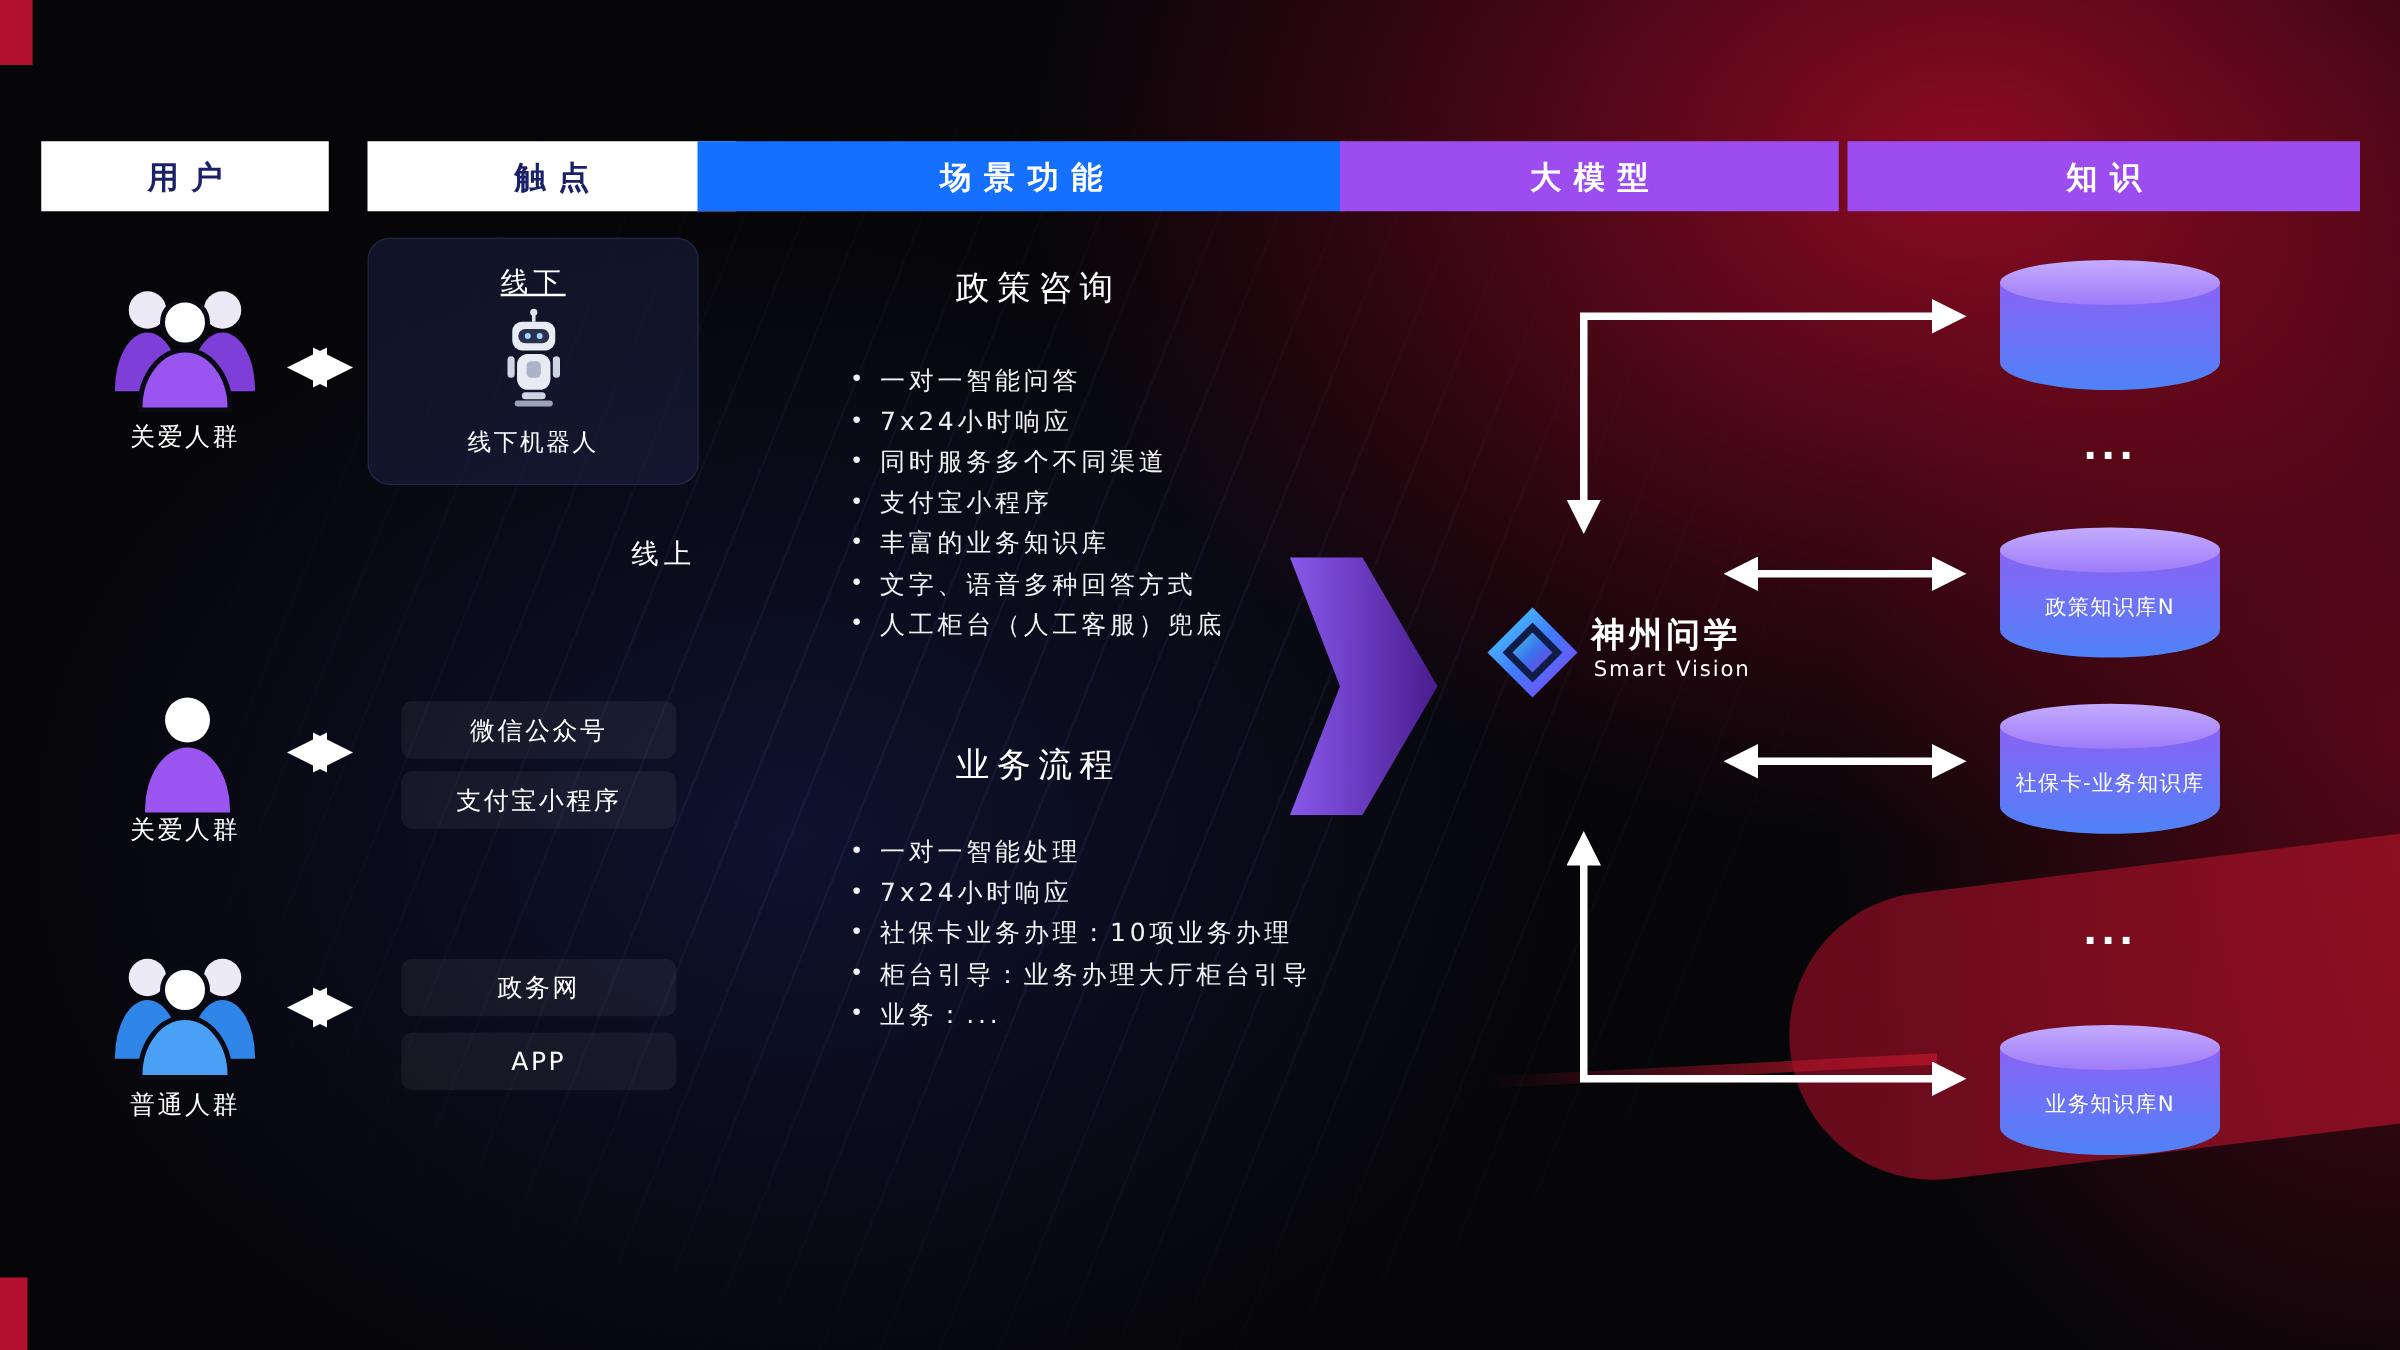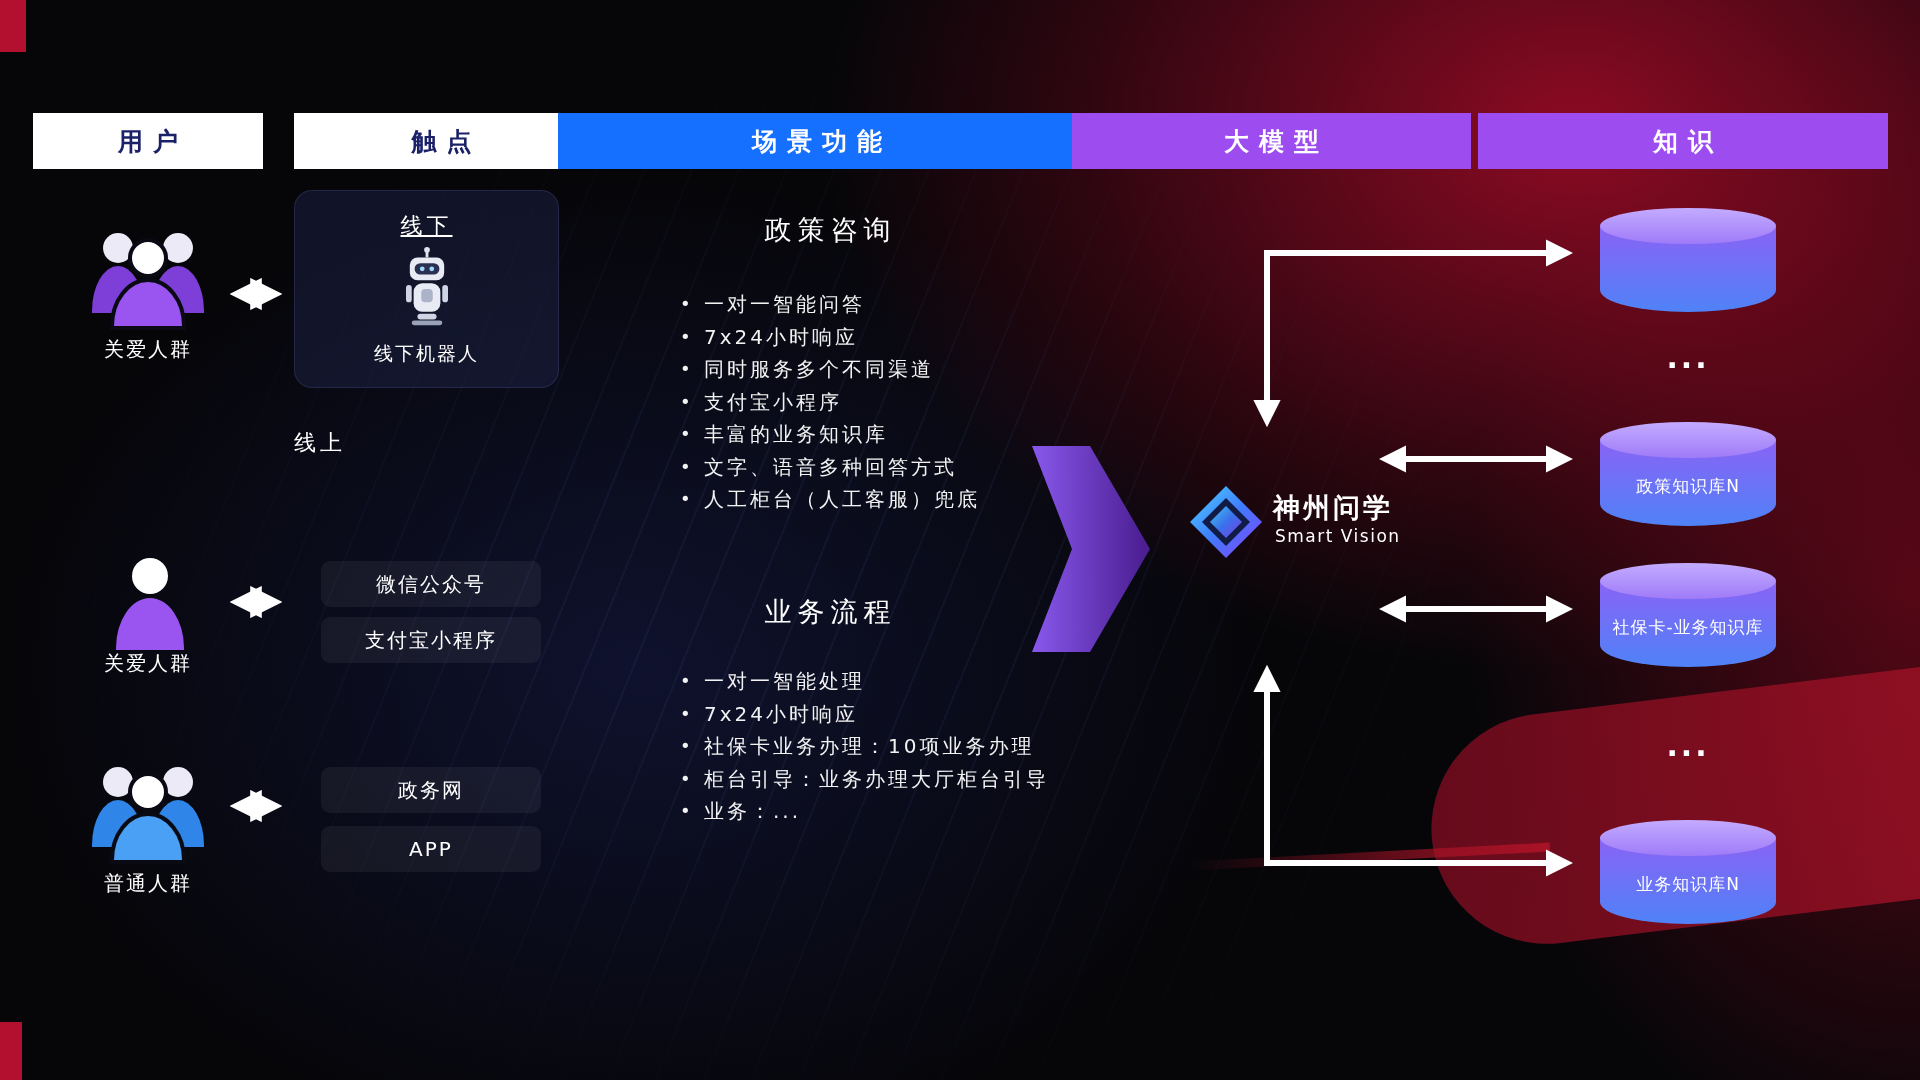--- a/index.html
+++ b/index.html
@@ -42,21 +42,21 @@
   .hdr-purple{background:var(--header-purple);color:#ffffff;}
 
   .icon-wrap{position:absolute;z-index:3;}
   .icon-label{position:absolute;z-index:3;width:180px;text-align:center;color:#fff;font-size:20px;letter-spacing:2px;}
 
   .robot-card{position:absolute;left:294px;top:190px;width:263px;height:196px;z-index:3;
     background:rgba(28,33,66,0.55);border:1px solid rgba(120,130,200,0.18);border-radius:18px;}
   .card-title{position:absolute;left:0;top:20px;width:100%;text-align:center;color:#fff;font-size:22px;letter-spacing:4px;text-decoration:underline;}
   .robot-icon{position:absolute;left:0;top:54px;width:100%;display:flex;justify-content:center;}
   .card-caption{position:absolute;left:0;top:150px;width:100%;text-align:center;color:#fff;font-size:19px;letter-spacing:2px;}
-  .online-title{position:absolute;left:294px;top:428px;width:263px;text-align:left;color:#fff;font-size:22px;letter-spacing:4px;z-index:3;}
+  .online-title{position:absolute;left:294px;top:428px;width:263px;text-align:right;color:#fff;font-size:22px;letter-spacing:4px;z-index:3;}
 
   .pill{position:absolute;left:321px;width:220px;height:46px;z-index:3;border-radius:9px;
     background:rgba(255,255,255,0.055);display:flex;align-items:center;justify-content:center;
     color:#fff;font-size:20px;letter-spacing:2px;}
 
   .sec-title{position:absolute;left:594px;width:473px;text-align:center;color:#fff;z-index:3;
     font-size:27px;font-weight:500;letter-spacing:6px;}
   .bullets{position:absolute;margin:0;padding:0;list-style:none;z-index:3;}
   .bullets li{position:relative;padding-left:26px;height:32.5px;line-height:32.5px;
     color:rgba(255,255,255,0.95);font-size:20px;letter-spacing:3px;white-space:nowrap;}

